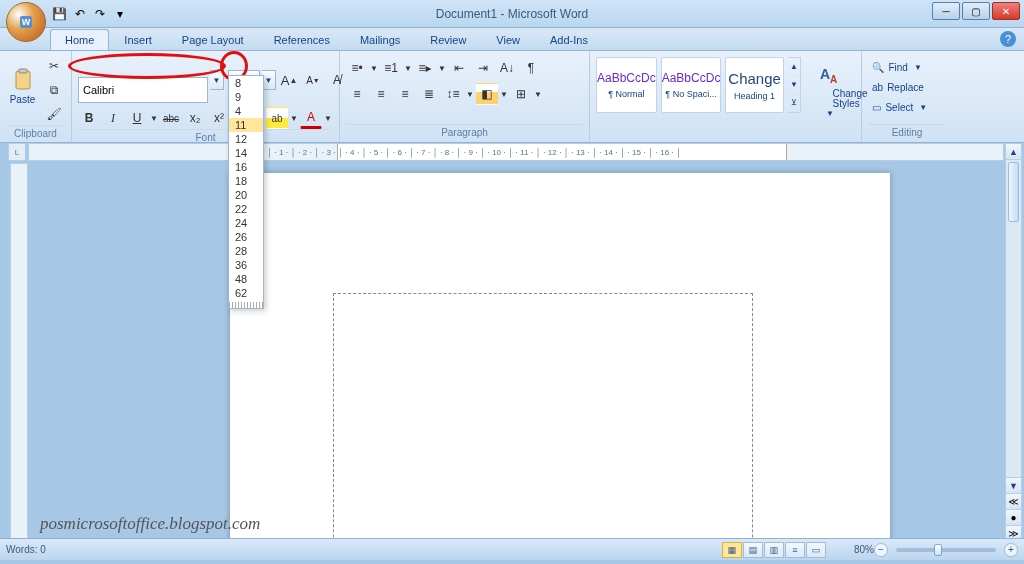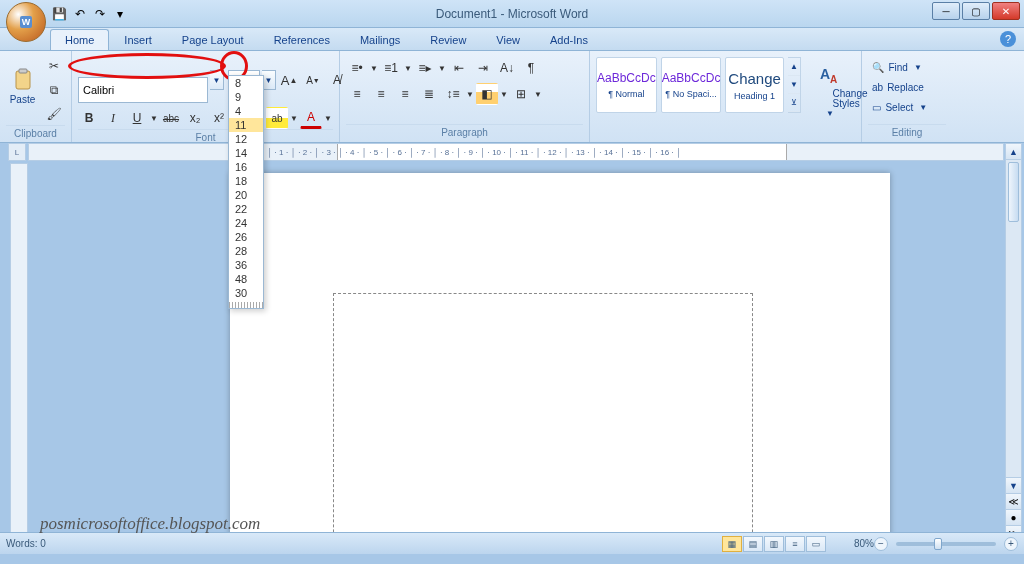--- a/index.html
+++ b/index.html
@@ -70,21 +70,21 @@
 
 
 .vscroll{position:absolute;right:2px;top:143px;bottom:22px;width:17px;background:#dce8f4;border:1px solid #b5cde5;display:flex;flex-direction:column;}
 .vscroll .arr{height:16px;display:flex;align-items:center;justify-content:center;font-size:9px;color:#15428b;background:linear-gradient(#f0f6fc,#d5e4f3);border-bottom:1px solid #b5cde5;}
 .vscroll .arr.bot{border-top:1px solid #b5cde5;border-bottom:none;}
 .vscroll .thumb{margin:2px;height:60px;background:linear-gradient(90deg,#eef5fc,#c7dcf1);border:1px solid #9fbedb;border-radius:2px;}
 .vscroll .track{flex:1;}
 .vscroll .nav{height:16px;display:flex;align-items:center;justify-content:center;font-size:10px;border-top:1px solid #b5cde5;background:linear-gradient(#f0f6fc,#d5e4f3);}
 
 
-.status{position:absolute;left:0;right:0;bottom:10px;height:22px;background:linear-gradient(#d9e9f8,#bcd5ee);border-top:1px solid #8fb4d6;display:flex;align-items:center;font-size:10px;color:#3a5a7a;padding:0 6px;}
+.status{position:absolute;left:0;right:0;bottom:4px;height:22px;background:linear-gradient(#d9e9f8,#bcd5ee);border-top:1px solid #8fb4d6;display:flex;align-items:center;font-size:10px;color:#3a5a7a;padding:0 6px;}
 .status .spacer{flex:1;}
 .viewbtn{width:20px;height:16px;border:1px solid #9fbedb;background:linear-gradient(#f3f8fd,#dae8f6);margin-left:1px;display:flex;align-items:center;justify-content:center;font-size:9px;}
 .viewbtn.active{background:#ffe69b;border-color:#e0b040;}
 .zoom-slider{width:100px;height:4px;background:#9fbedb;margin:0 8px;position:relative;border-radius:2px;}
 .zoom-slider .handle{position:absolute;left:38px;top:-4px;width:8px;height:12px;background:linear-gradient(#fff,#cfe0f1);border:1px solid #7fa6cc;border-radius:2px;}
 .zoom-btn{width:14px;height:14px;border:1px solid #9fbedb;border-radius:50%;background:#eef5fc;display:flex;align-items:center;justify-content:center;font-size:10px;}
 
 .watermark{position:absolute;left:40px;bottom:30px;font-size:17px;font-style:italic;color:#555;font-family:Georgia,serif;z-index:100;}
 </style>
 </head>
@@ -262,21 +262,21 @@
   <div class="sz">14</div>
   <div class="sz">16</div>
   <div class="sz">18</div>
   <div class="sz">20</div>
   <div class="sz">22</div>
   <div class="sz">24</div>
   <div class="sz">26</div>
   <div class="sz">28</div>
   <div class="sz">36</div>
   <div class="sz">48</div>
-  <div class="sz">30</div>
+  <div class="sz">62</div>
   <div class="resize"></div>
 </div>
 
 <div class="ruler-toggle">L</div>
 <div class="hruler">
   <div class="active-area"></div>
   <div class="ticks">· 2 · 1 · │ · 1 · │ · 2 · │ · 3 · │ · 4 · │ · 5 · │ · 6 · │ · 7 · │ · 8 · │ · 9 · │ · 10 · │ · 11 · │ · 12 · │ · 13 · │ · 14 · │ · 15 · │ · 16 · │</div>
 </div>
 <div class="vruler"></div>
 

